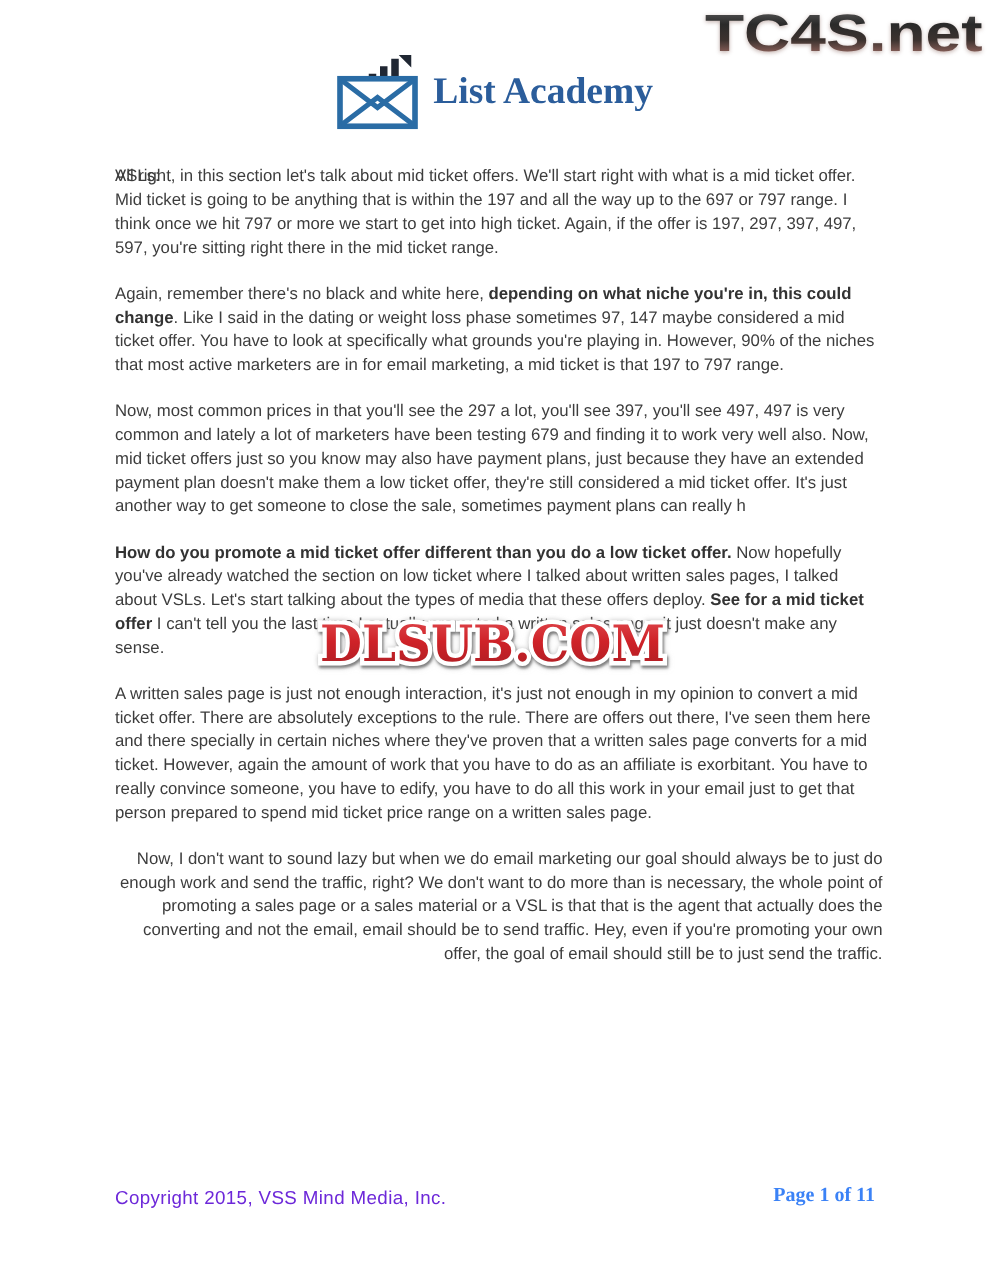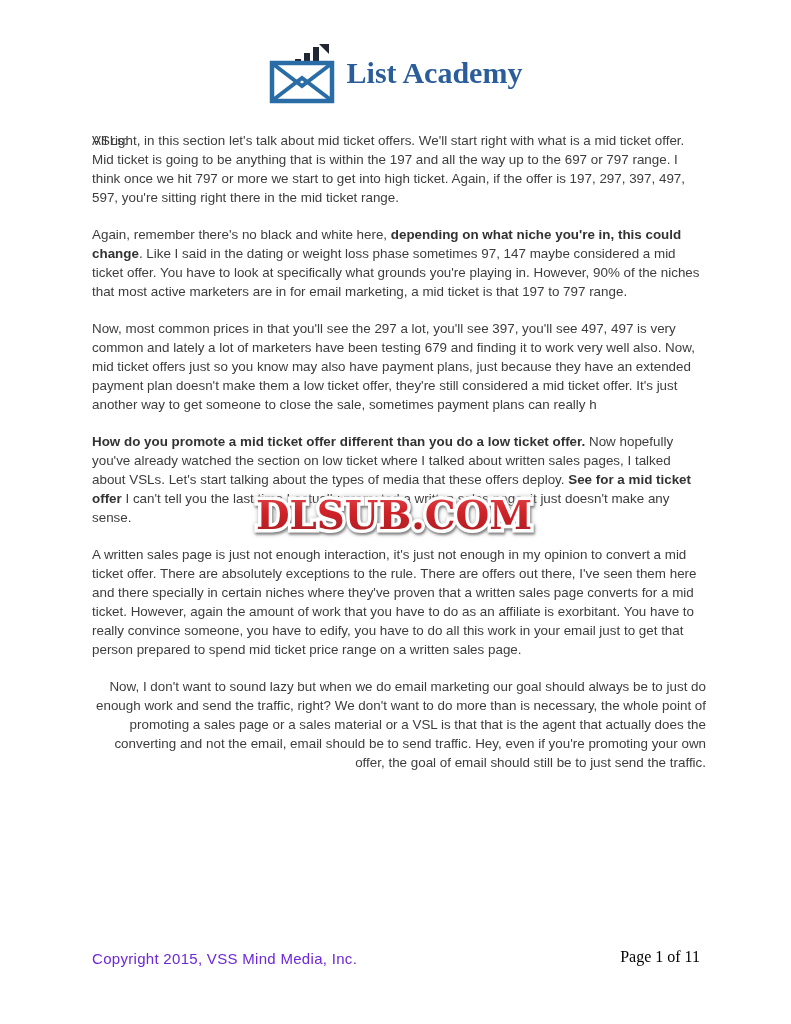--- a/index.html
+++ b/index.html
@@ -93,21 +93,22 @@
     font-size: 15px;
     color: #6d28d9;
     letter-spacing: 0.3px;
   }
   .footer-page {
     position: absolute;
     right: 91px;
     top: 948px;
     font-family: "Liberation Serif", serif;
     font-size: 16px;
-    color: #000000;
+    color: #3b82f6;
+    font-weight: bold;
   }
 
   
   .traders-wrap {
     position: absolute;
     right: 1px;
     bottom: 2px;
     width: 320px;
     height: 47px;
   }
@@ -117,20 +118,34 @@
   .traders-text {
     font-family: "DejaVu Sans", sans-serif;
     font-weight: bold;
   }
 </style>
 </head>
 <body>
 
 <div class="page">
 
+  <div class="tc4s-wrap">
+    <svg width="228" height="48" viewBox="0 0 228 48">
+      <defs>
+        <linearGradient id="tc-grad" x1="0" y1="0" x2="0" y2="1">
+          <stop offset="0%" stop-color="#6a6a6a"></stop>
+          <stop offset="35%" stop-color="#2a2a2a"></stop>
+          <stop offset="62%" stop-color="#3c322f"></stop>
+          <stop offset="85%" stop-color="#8d625b"></stop>
+          <stop offset="100%" stop-color="#c7a39c"></stop>
+        </linearGradient>
+      </defs>
+      <text class="tc4s-text" x="114" y="39" text-anchor="middle" font-size="42" textLength="222" lengthAdjust="spacingAndGlyphs" fill="url(#tc-grad)">TC4S.net</text>
+    </svg>
+  </div>
 
   <div class="logo">
     <svg width="68" height="62" viewBox="0 0 68 62">
       <g>
         <rect x="26" y="17" width="6" height="14" fill="#202733"></rect>
         <rect x="35" y="11" width="6" height="20" fill="#202733"></rect>
         <rect x="44" y="5" width="6" height="26" fill="#202733"></rect>
         <polygon points="50,2 60,2 60,12" fill="#202733"></polygon>
       </g>
       <g>

